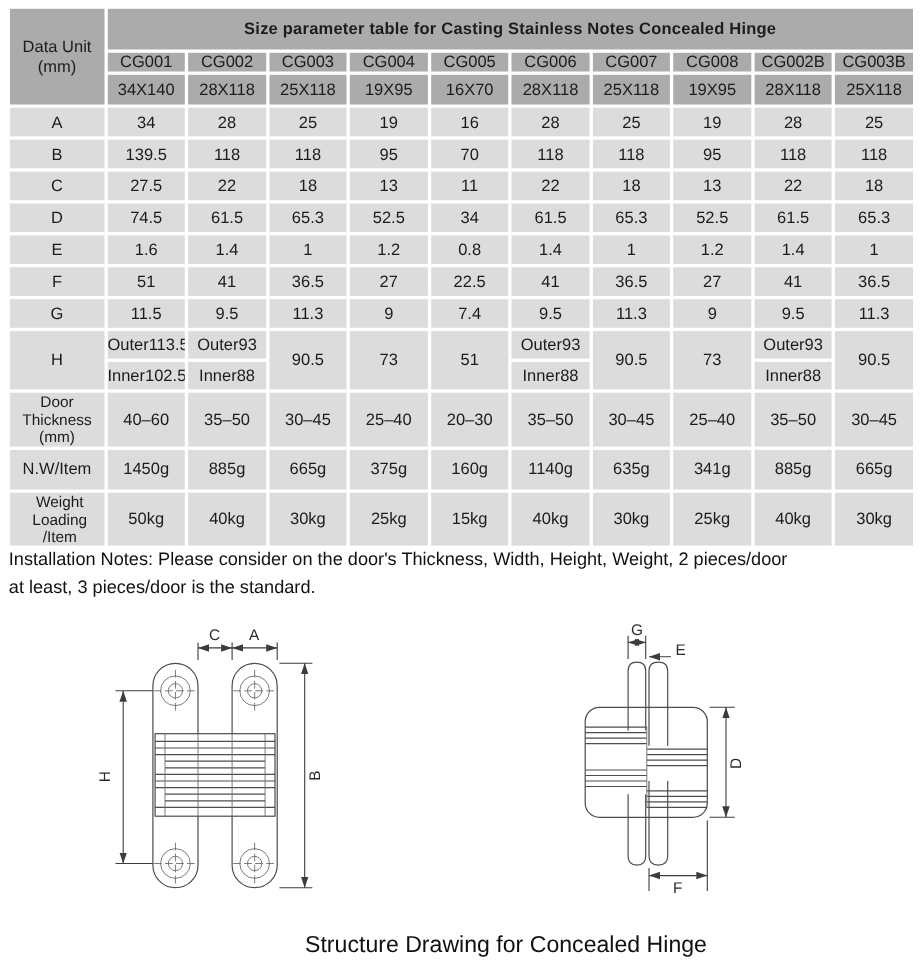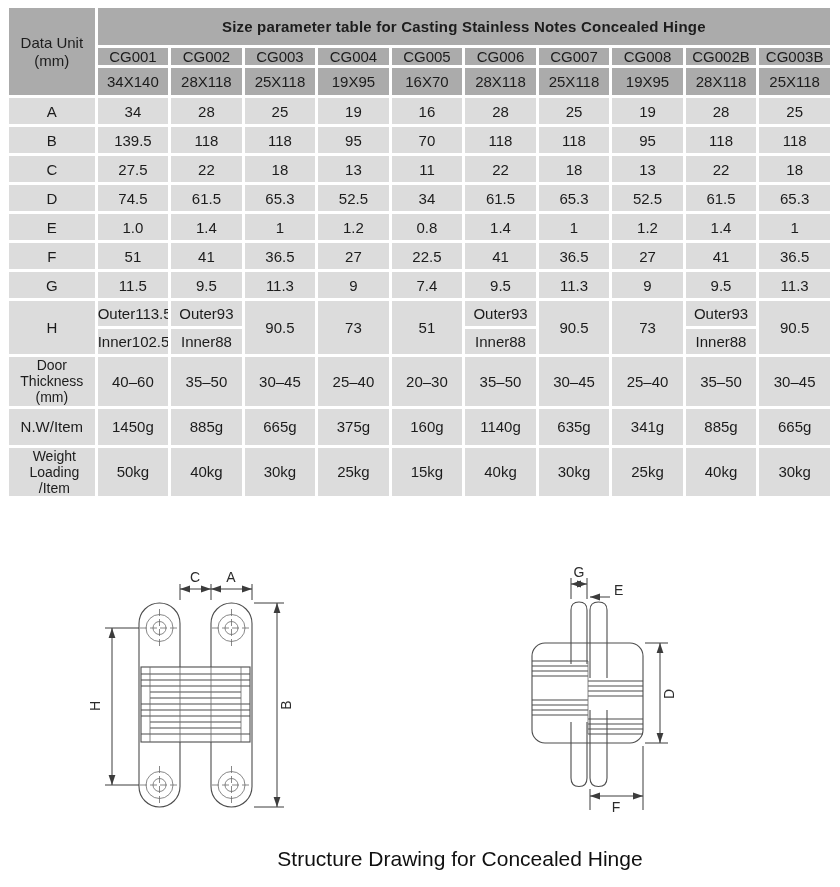--- a/index.html
+++ b/index.html
@@ -158,21 +158,21 @@
           <td class="cell dim">52.5</td>
           <td class="cell dim">34</td>
           <td class="cell dim">61.5</td>
           <td class="cell dim">65.3</td>
           <td class="cell dim">52.5</td>
           <td class="cell dim">61.5</td>
           <td class="cell dim">65.3</td>
         </tr>
         <tr>
           <td class="cell dim rowlabel">E</td>
-          <td class="cell dim">1.0</td>
+          <td class="cell dim">1.6</td>
           <td class="cell dim">1.4</td>
           <td class="cell dim">1</td>
           <td class="cell dim">1.2</td>
           <td class="cell dim">0.8</td>
           <td class="cell dim">1.4</td>
           <td class="cell dim">1</td>
           <td class="cell dim">1.2</td>
           <td class="cell dim">1.4</td>
           <td class="cell dim">1</td>
         </tr>
@@ -258,20 +258,22 @@
           <td class="cell info2">15kg</td>
           <td class="cell info2">40kg</td>
           <td class="cell info2">30kg</td>
           <td class="cell info2">25kg</td>
           <td class="cell info2">40kg</td>
           <td class="cell info2">30kg</td>
         </tr>
       </tbody>
   </table>
 
+  <div class="notes">Installation Notes: Please consider on the door's Thickness, Width, Height, Weight, 2 pieces/door
+at least, 3 pieces/door is the standard.</div>
 
   <svg class="drawing" width="840" height="296" viewBox="0 548 840 296">
     <defs>
       <marker id="ar" markerUnits="userSpaceOnUse" markerWidth="11" markerHeight="8" refX="10" refY="4" orient="auto-start-reverse">
         <path d="M0,0.6 L10,4 L0,7.4 z" fill="#3c3c3c"></path>
       </marker>
     </defs>
 
     <g>
 

